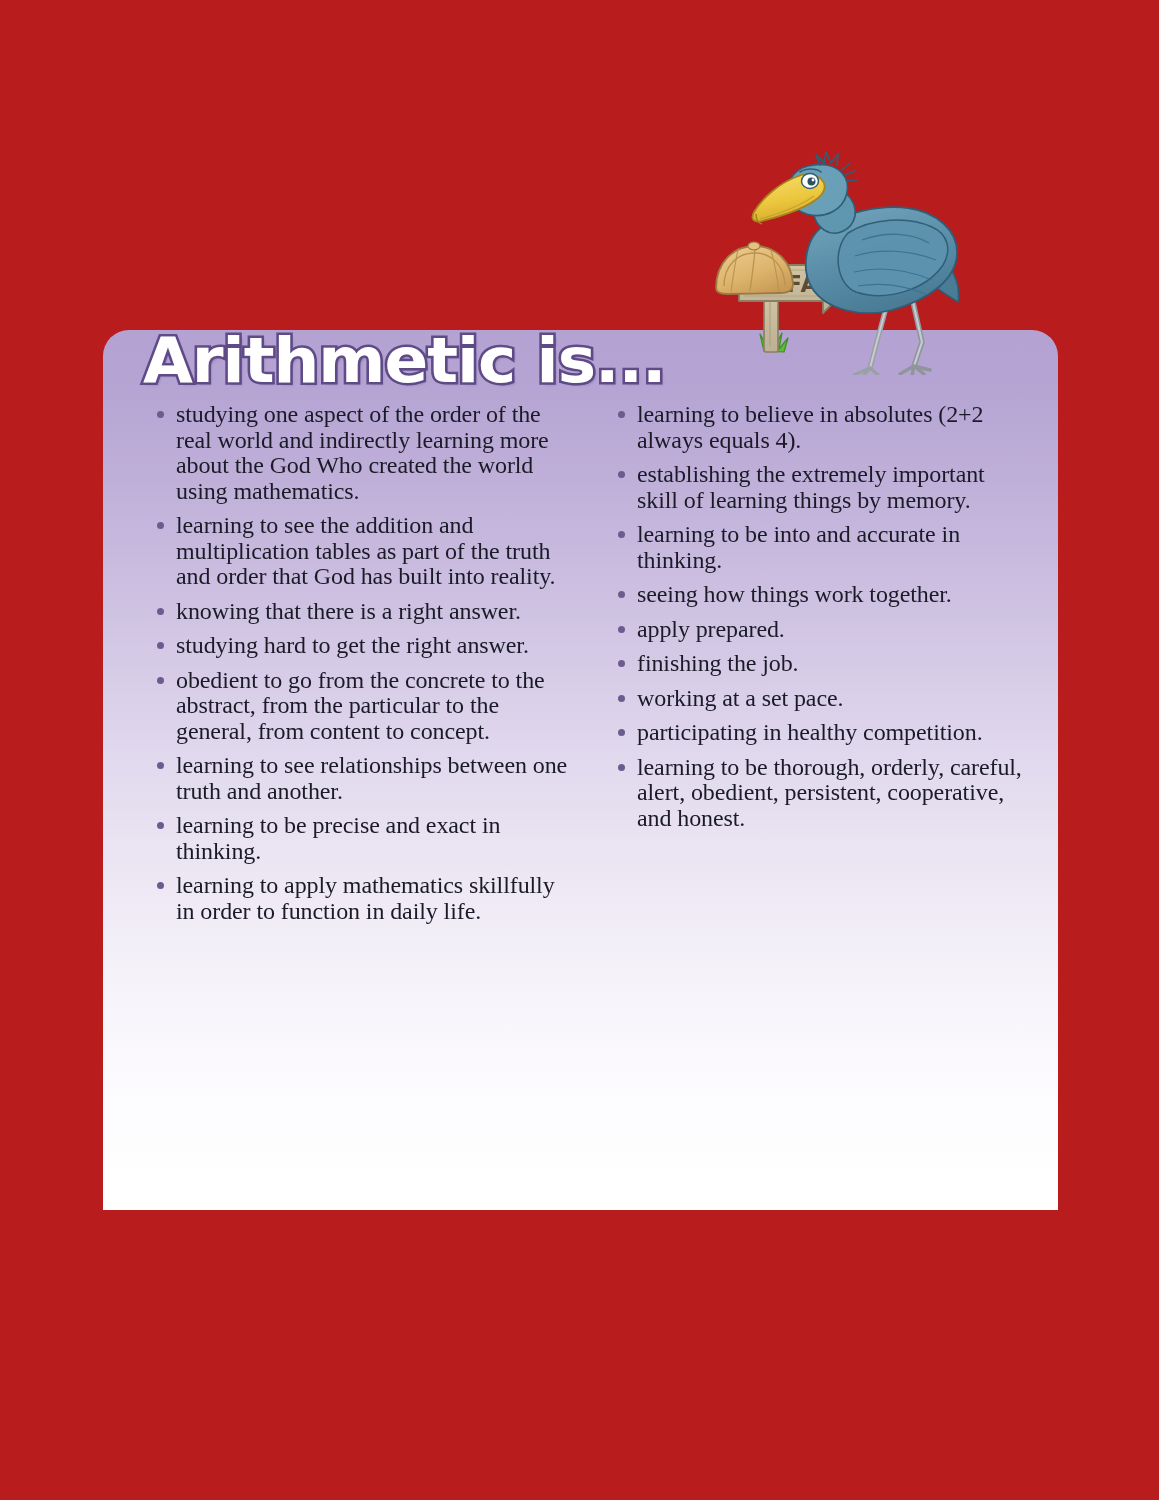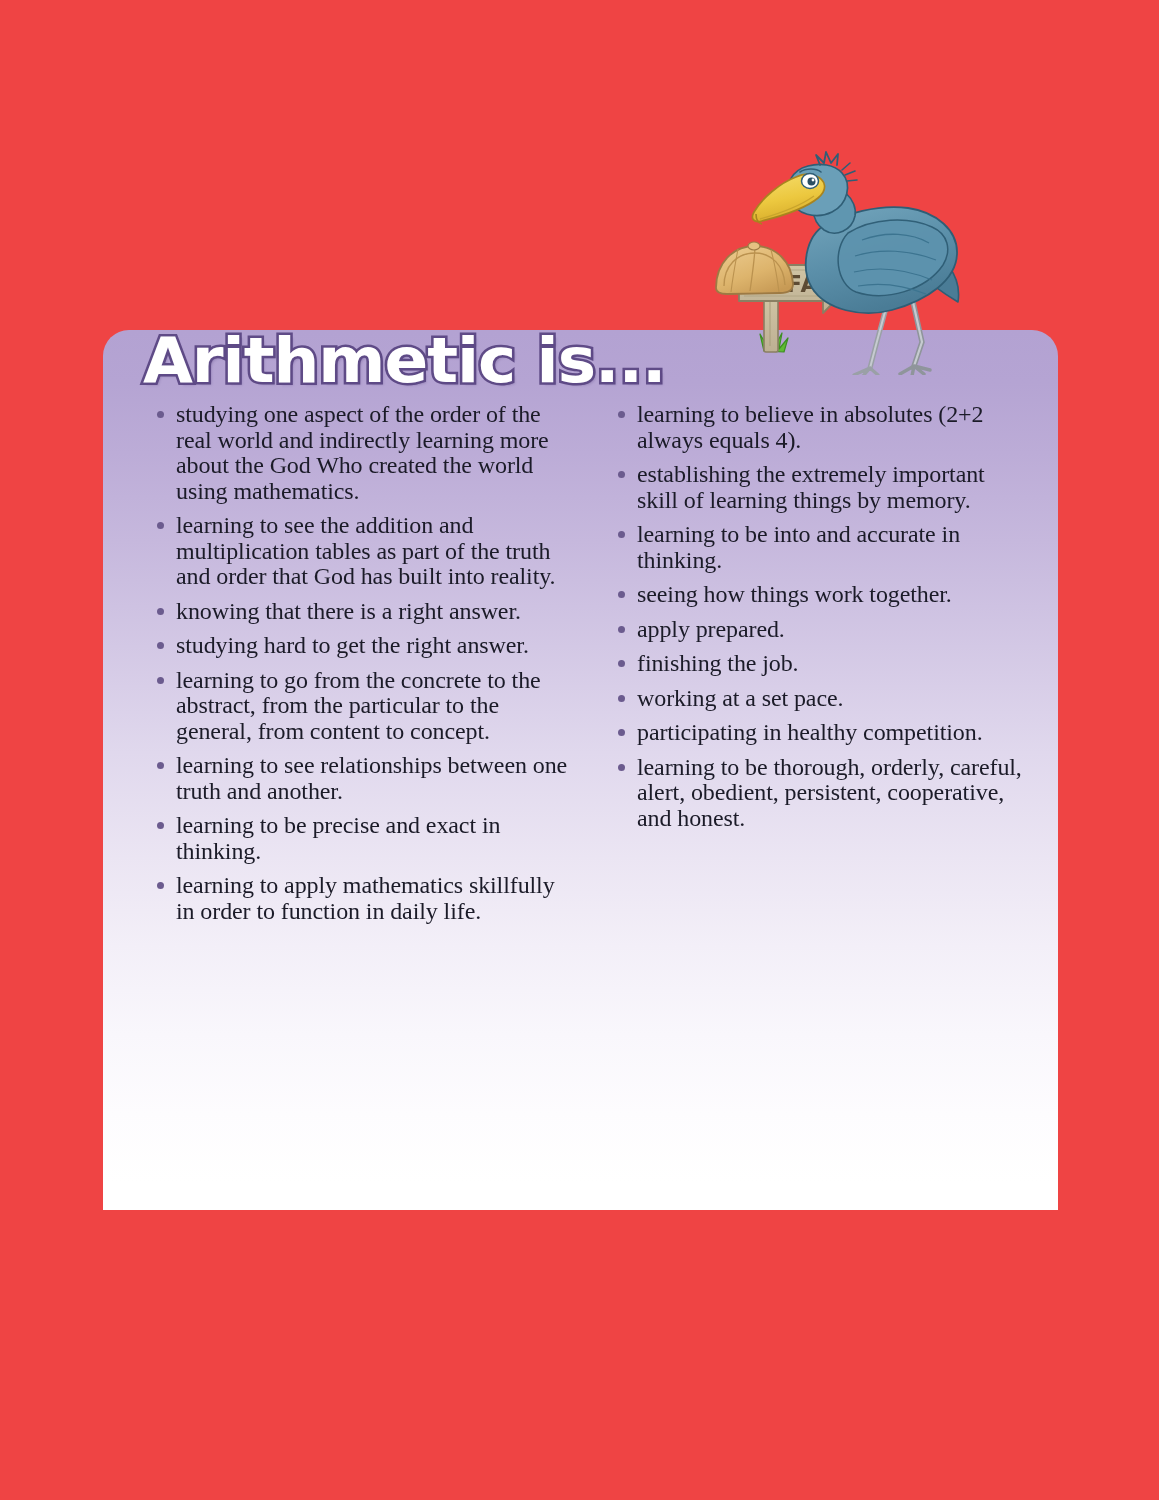--- a/index.html
+++ b/index.html
@@ -5,21 +5,21 @@
   html,body{margin:0;padding:0;}
   body{
     width:1159px;height:1500px;
     background:#ffffff;
     font-family:"Liberation Serif", serif;
     overflow:hidden;
     position:relative;
   }
 
   
-  #page{position:absolute;left:0;top:0;width:1159px;height:1500px;background:#ef4444;}
+  #page{position:absolute;left:0;top:0;width:1159px;height:1500px;background:#b91c1c;}
 
   
   #illustration{
     position:absolute;left:700px;top:130px;width:290px;height:245px;
     z-index:5;pointer-events:none;
   }
   #illustration svg{display:block;width:290px;height:245px;}
 
   
   #panel{
@@ -200,21 +200,21 @@
     </div>
 
     <div id="columns">
 
       <div class="col">
         <ul class="bullets">
           <li>studying one aspect of the order of the real world and indirectly learning more about the God Who created the world using mathematics.</li>
           <li>learning to see the addition and multiplication tables as part of the truth and order that God has built into reality.</li>
           <li>knowing that there is a right answer.</li>
           <li>studying hard to get the right answer.</li>
-          <li>learning to go from the concrete to the abstract, from the particular to the general, from content to concept.</li>
+          <li>obedient to go from the concrete to the abstract, from the particular to the general, from content to concept.</li>
           <li>learning to see relationships between one truth and another.</li>
           <li>learning to be precise and exact in thinking.</li>
           <li>learning to apply mathematics skillfully in order to function in daily life.</li>
         </ul>
       </div>
 
       <div class="col">
         <ul class="bullets">
           <li>learning to believe in absolutes (2+2 always equals 4).</li>
           <li>establishing the extremely important skill of learning things by memory.</li>

